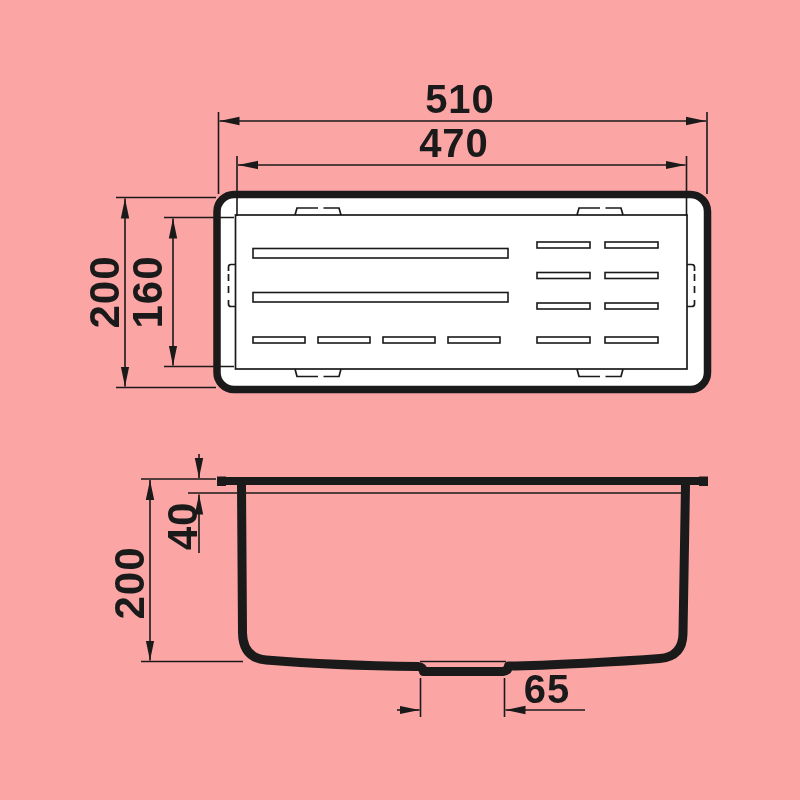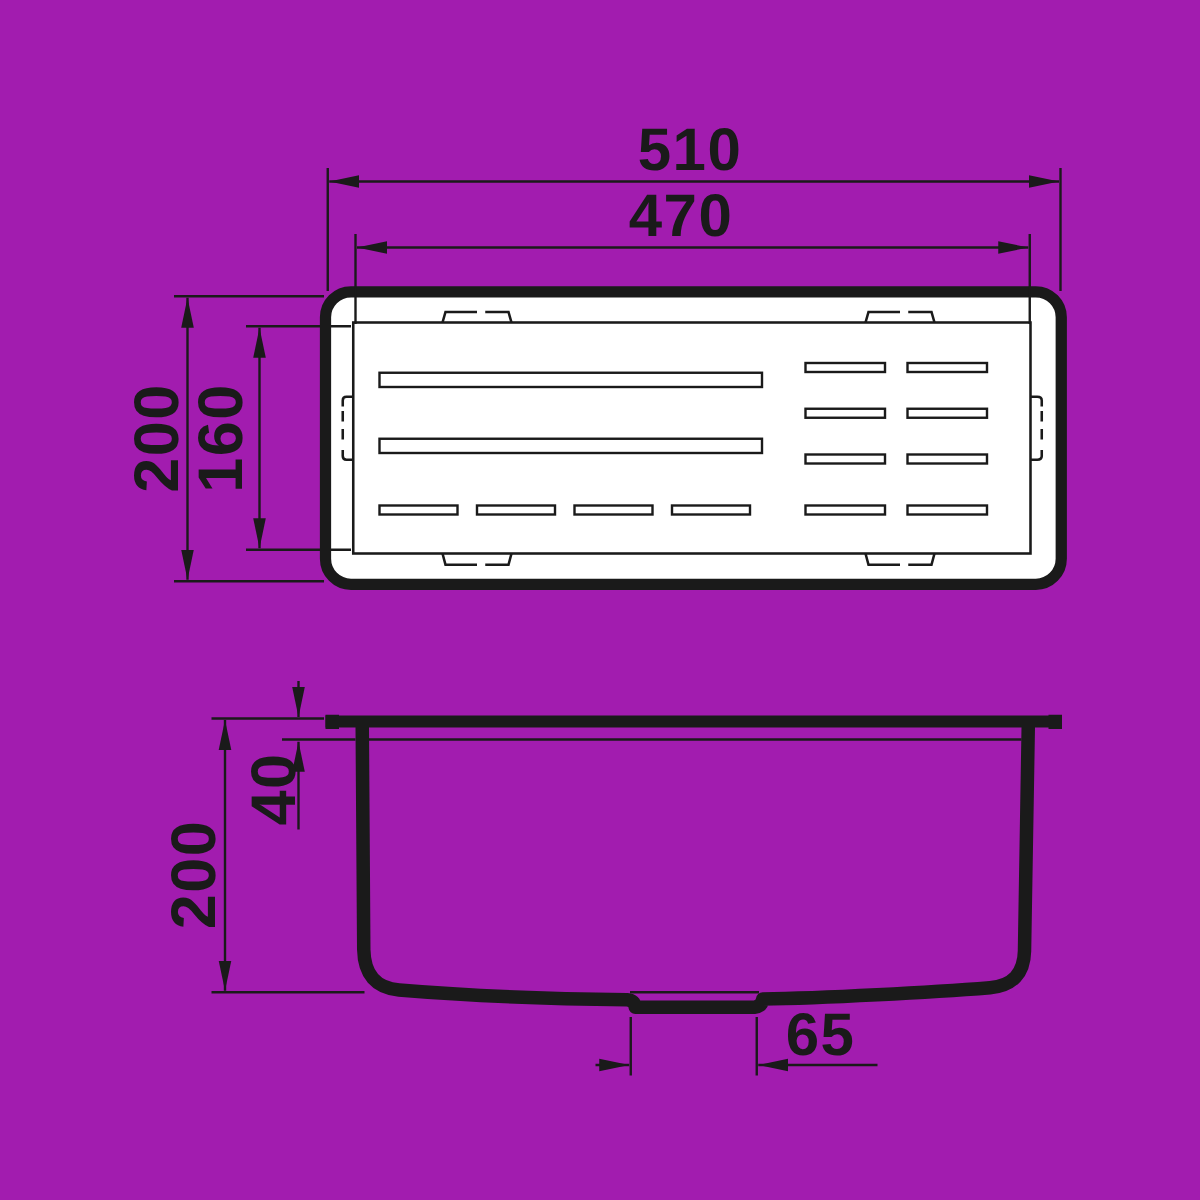--- a/index.html
+++ b/index.html
@@ -4,21 +4,21 @@
 <style>
   html, body {
     margin: 0;
     padding: 0;
     background: #ffffff;
   }
   .page {
     position: relative;
     width: 800px;
     height: 800px;
-    background: #a21caf;
+    background: #fca5a5;
     overflow: hidden;
   }
   svg { display: block; }
 
   .thin   { stroke: #1a1a1a; stroke-width: 1.7; fill: none; }
   .dimln  { stroke: #1a1a1a; stroke-width: 1.6; fill: none; }
   .dash   { stroke: #1a1a1a; stroke-width: 1.7; fill: none; stroke-dasharray: 8 5.5; }
   .dashv  { stroke: #1a1a1a; stroke-width: 1.7; fill: none; stroke-dasharray: 7 5; }
   .outerRim {
     stroke: #1a1a1a; stroke-width: 7.5; fill: #ffffff;

